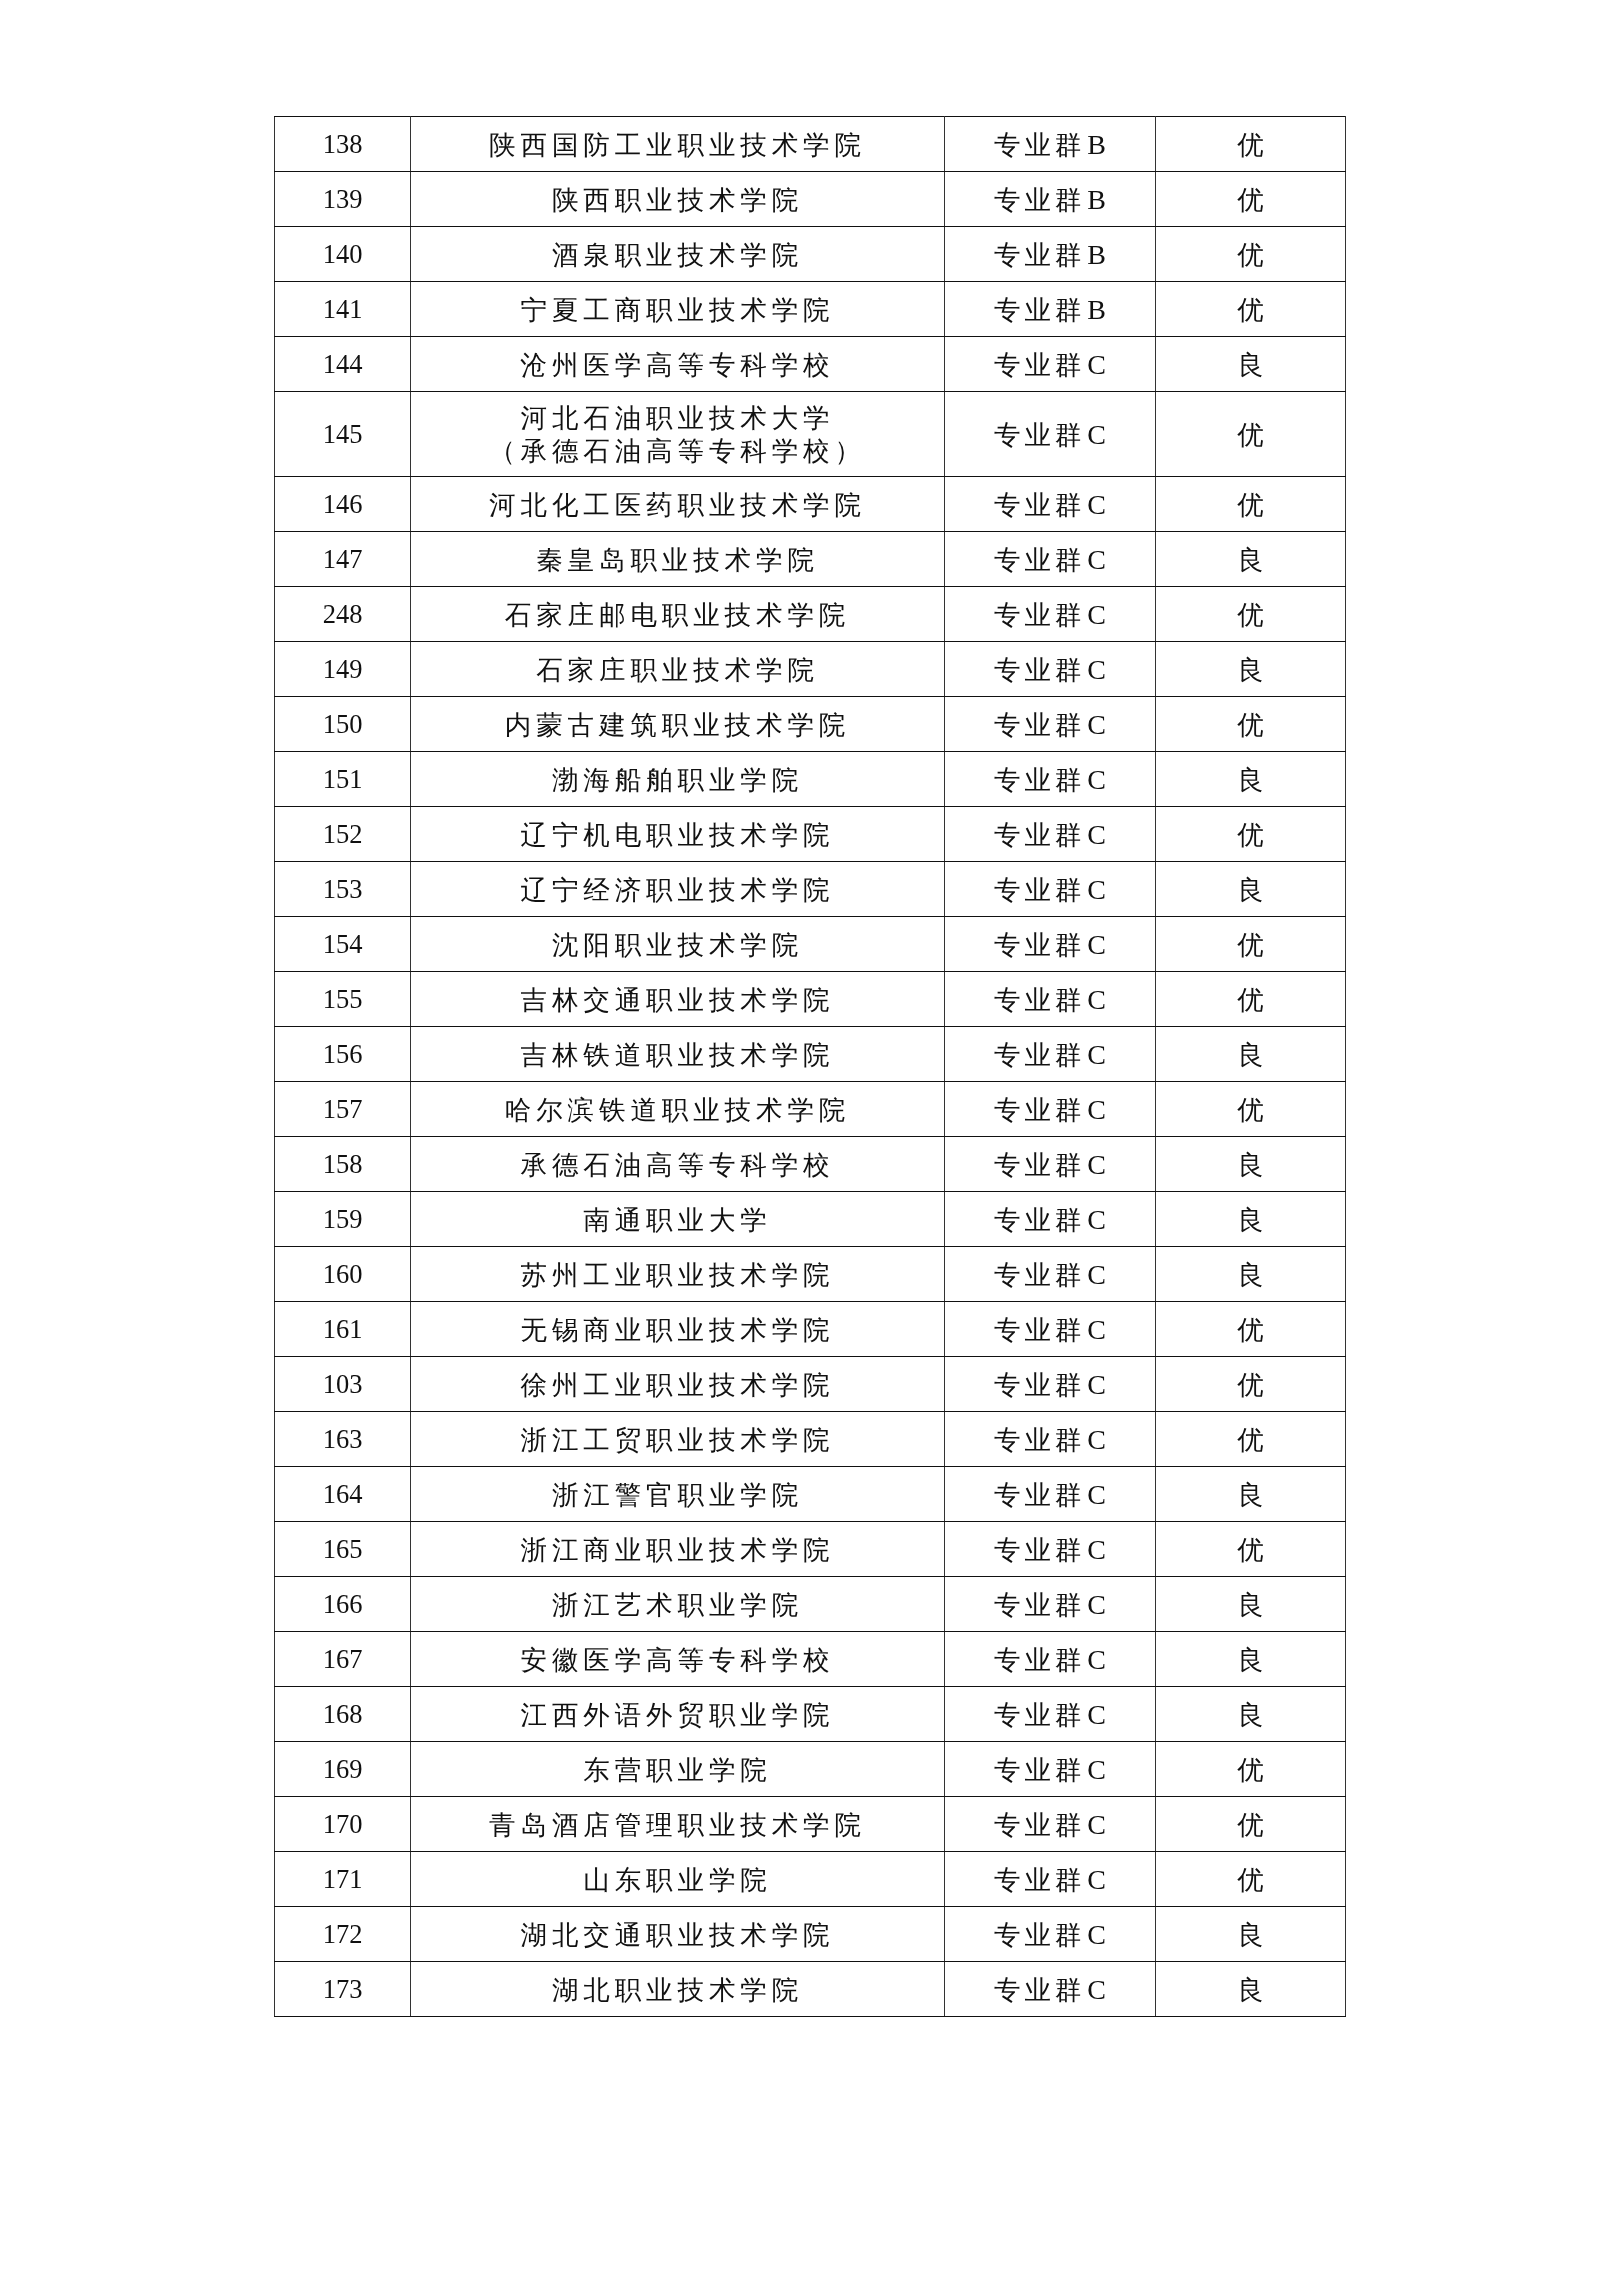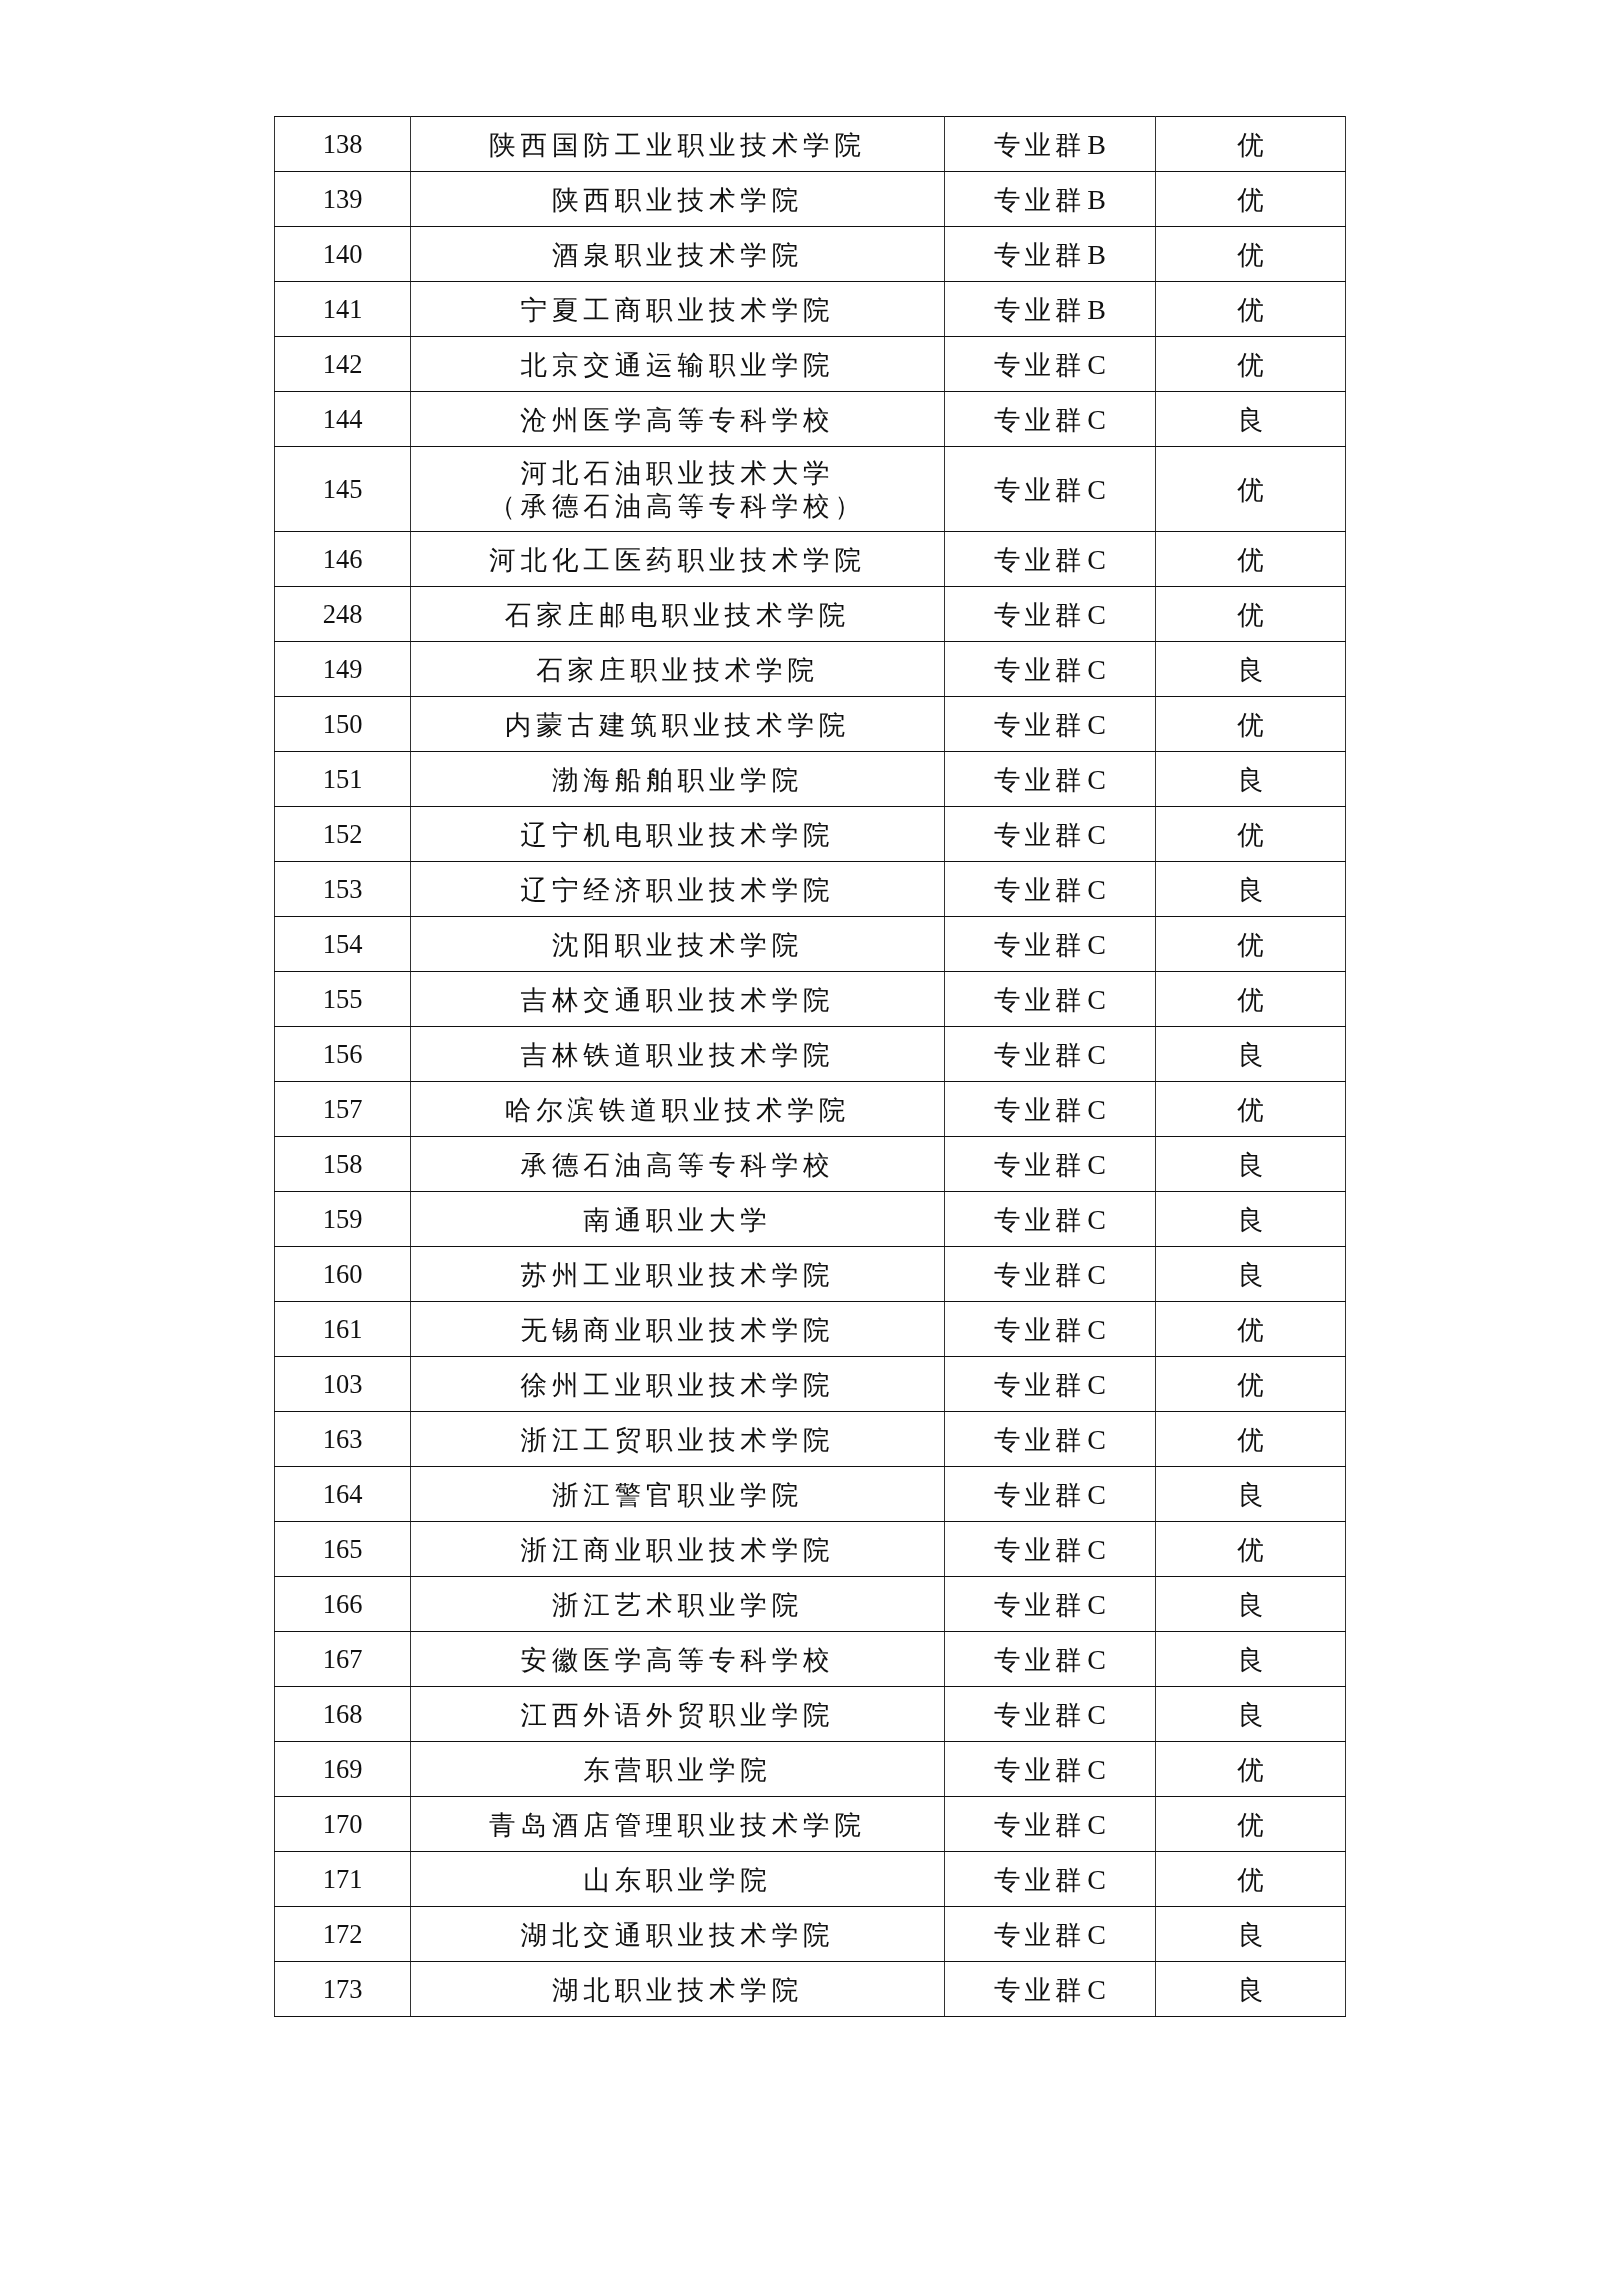--- a/index.html
+++ b/index.html
@@ -109,28 +109,20 @@
         </tr>
         <tr>
           <td class="no">141</td>
           <td class="name">
             <span class="line">宁夏工商职业技术学院</span>
           </td>
           <td class="group"><span>专业群</span><span class="letter">B</span></td>
           <td class="grade">优</td>
         </tr>
         <tr>
-          <td class="no">142</td>
-          <td class="name">
-            <span class="line">北京交通运输职业学院</span>
-          </td>
-          <td class="group"><span>专业群</span><span class="letter">C</span></td>
-          <td class="grade">优</td>
-        </tr>
-        <tr>
           <td class="no">144</td>
           <td class="name">
             <span class="line">沧州医学高等专科学校</span>
           </td>
           <td class="group"><span>专业群</span><span class="letter">C</span></td>
           <td class="grade">良</td>
         </tr>
         <tr class="tall">
           <td class="no">145</td>
           <td class="name">
@@ -140,20 +132,28 @@
           <td class="group"><span>专业群</span><span class="letter">C</span></td>
           <td class="grade">优</td>
         </tr>
         <tr>
           <td class="no">146</td>
           <td class="name">
             <span class="line">河北化工医药职业技术学院</span>
           </td>
           <td class="group"><span>专业群</span><span class="letter">C</span></td>
           <td class="grade">优</td>
+        </tr>
+        <tr>
+          <td class="no">147</td>
+          <td class="name">
+            <span class="line">秦皇岛职业技术学院</span>
+          </td>
+          <td class="group"><span>专业群</span><span class="letter">C</span></td>
+          <td class="grade">良</td>
         </tr>
         <tr>
           <td class="no">248</td>
           <td class="name">
             <span class="line">石家庄邮电职业技术学院</span>
           </td>
           <td class="group"><span>专业群</span><span class="letter">C</span></td>
           <td class="grade">优</td>
         </tr>
         <tr>

